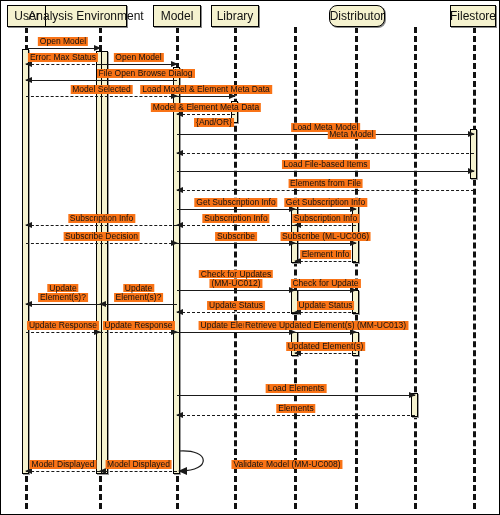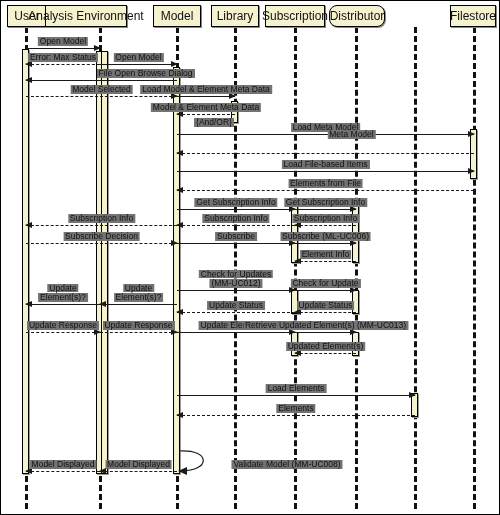--- a/index.html
+++ b/index.html
@@ -17,21 +17,21 @@
   .msg{position:absolute;height:0;}
   .msg .line{position:absolute;left:0;top:0;height:0;width:100%;}
   .msg.solid .line{border-top:1px solid #1a1a1a;}
   .msg.dashed .line{border-top:1px dashed #1a1a1a;}
   .arrow{position:absolute;top:-3.5px;width:0;height:0;}
   .arrow.right{right:-1px;border-top:3.5px solid transparent;
        border-bottom:3.5px solid transparent;border-left:7px solid #1a1a1a;}
   .arrow.left{left:-1px;border-top:3.5px solid transparent;
        border-bottom:3.5px solid transparent;border-right:7px solid #1a1a1a;}
   .label{position:absolute;font-size:8.5px;color:#111;white-space:nowrap;
-       background:#737373;padding:0 2px;line-height:1.05;text-align:center;
+       background:#f97316;padding:0 2px;line-height:1.05;text-align:center;
        transform:translateX(-50%);}
   .selfmsg{position:absolute;}
   .selfmsg svg{display:block;overflow:visible;}
 </style>
 </head>
 <body>
 
 <div id="canvas">
     <div class="lifeline" style="left: 24px; top: 26px; height: 482px;"></div>
     <div class="lifeline" style="left: 98px; top: 26px; height: 482px;"></div>
@@ -46,23 +46,20 @@
     </div>
     <div class="lifeline-head" style="left: 44px; width: 82px;">
       <span>Analysis Environment</span>
     </div>
     <div class="lifeline-head" style="left: 152px; width: 48px;">
       <span>Model</span>
     </div>
     <div class="lifeline-head" style="left: 210px; width: 48px;">
       <span>Library</span>
     </div>
-    <div class="lifeline-head" style="left: 264px; width: 60px;">
-      <span>Subscription</span>
-    </div>
     <div class="lifeline-head" style="left: 328px; width: 56px; border-radius: 8px;">
       <span>Distributor</span>
     </div>
     <div class="lifeline-head" style="left: 449px; width: 46px;">
       <span>Filestore</span>
     </div>
     <div class="activation" style="left: 21px; top: 48px; height: 425px;"></div>
     <div class="activation" style="left: 95px; top: 50px; height: 423px;"></div>
     <div class="activation" style="left: 100px; top: 50px; height: 423px;"></div>
     <div class="activation" style="left: 172px; top: 66px; height: 407px;"></div>

